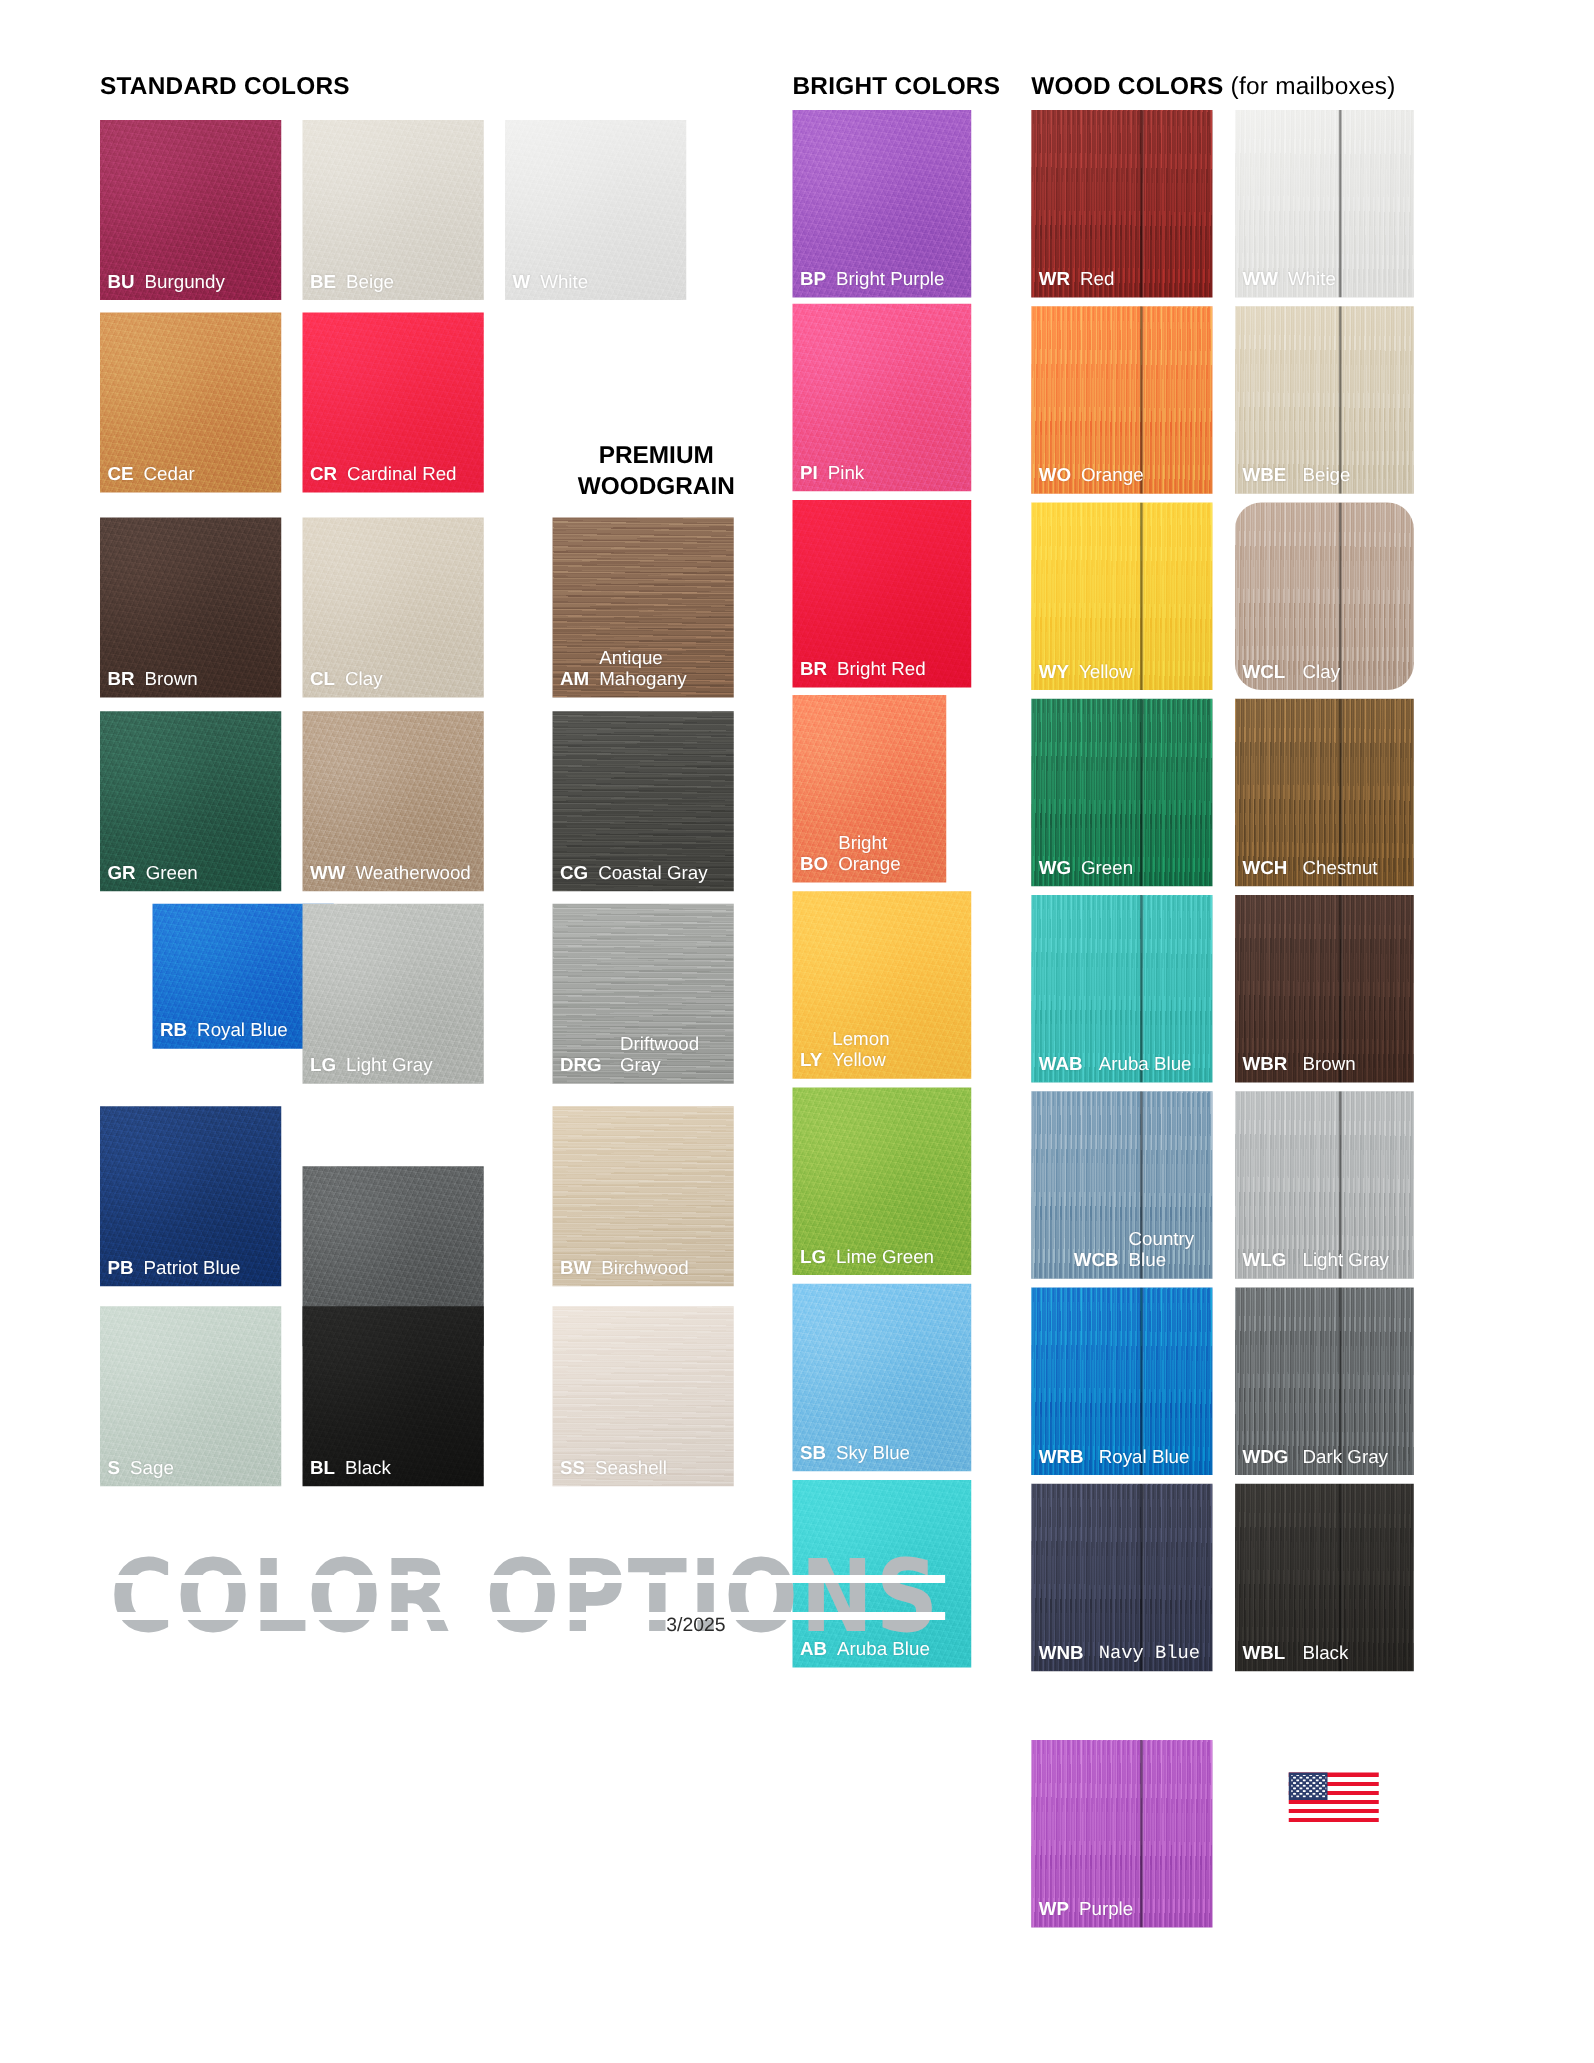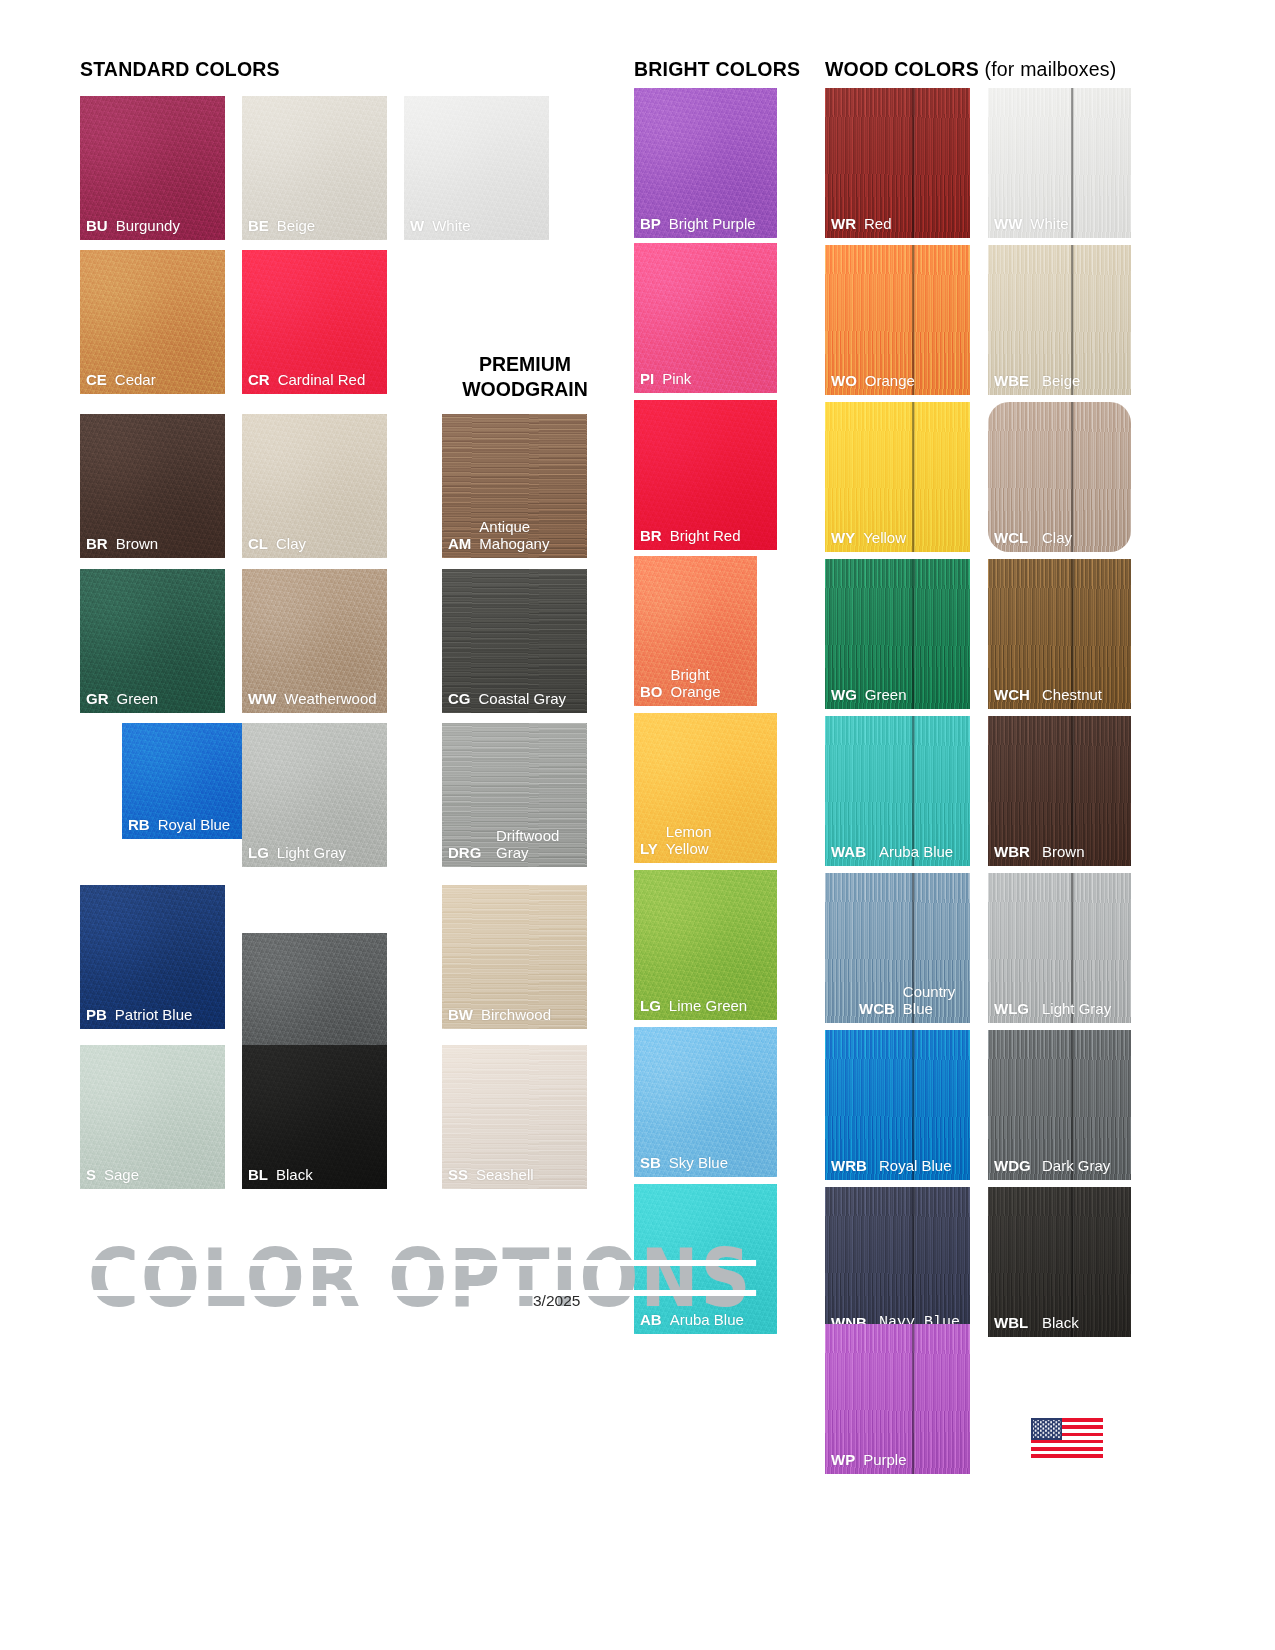--- a/index.html
+++ b/index.html
@@ -424,21 +424,21 @@
           <span class="nm" style="color: rgb(255, 255, 255);">Royal Blue</span>
         </div>
       </div>
       <div class="swatch tex-wood wide-code" style="left: 825px; top: 1187px; width: 145px; height: 150px; background: linear-gradient(160deg, rgb(69, 73, 94) 0%, rgb(59, 63, 84) 45%, rgb(47, 51, 72) 100%);">
         <div class="seam" style="left: 87px;"></div>
         <div class="caption">
           <span class="code" style="color: rgb(255, 255, 255);">WNB</span>
           <span class="nm" style="color: rgb(255, 255, 255); font-family: Liberation Mono, monospace;">Navy Blue</span>
         </div>
       </div>
-      <div class="swatch tex-wood" style="left: 825px; top: 1324px; width: 145px; height: 150px; background: linear-gradient(160deg, rgb(189, 101, 206) 0%, rgb(179, 91, 196) 45%, rgb(167, 79, 184) 100%);">
+      <div class="swatch tex-wood" style="left: 825px; top: 1392px; width: 145px; height: 150px; background: linear-gradient(160deg, rgb(189, 101, 206) 0%, rgb(179, 91, 196) 45%, rgb(167, 79, 184) 100%);">
         <div class="seam" style="left: 87px;"></div>
         <div class="caption">
           <span class="code" style="color: rgb(255, 255, 255);">WP</span>
           <span class="nm" style="color: rgb(255, 255, 255);">Purple</span>
         </div>
       </div>
       <div class="swatch tex-wood" style="left: 988px; top: 88px; width: 143px; height: 150px; background: linear-gradient(160deg, rgb(241, 241, 239) 0%, rgb(231, 231, 229) 45%, rgb(219, 219, 217) 100%);">
         <div class="seam" style="left: 83px;"></div>
         <div class="caption">
           <span class="code" style="color: rgb(255, 255, 255);">WW</span>

